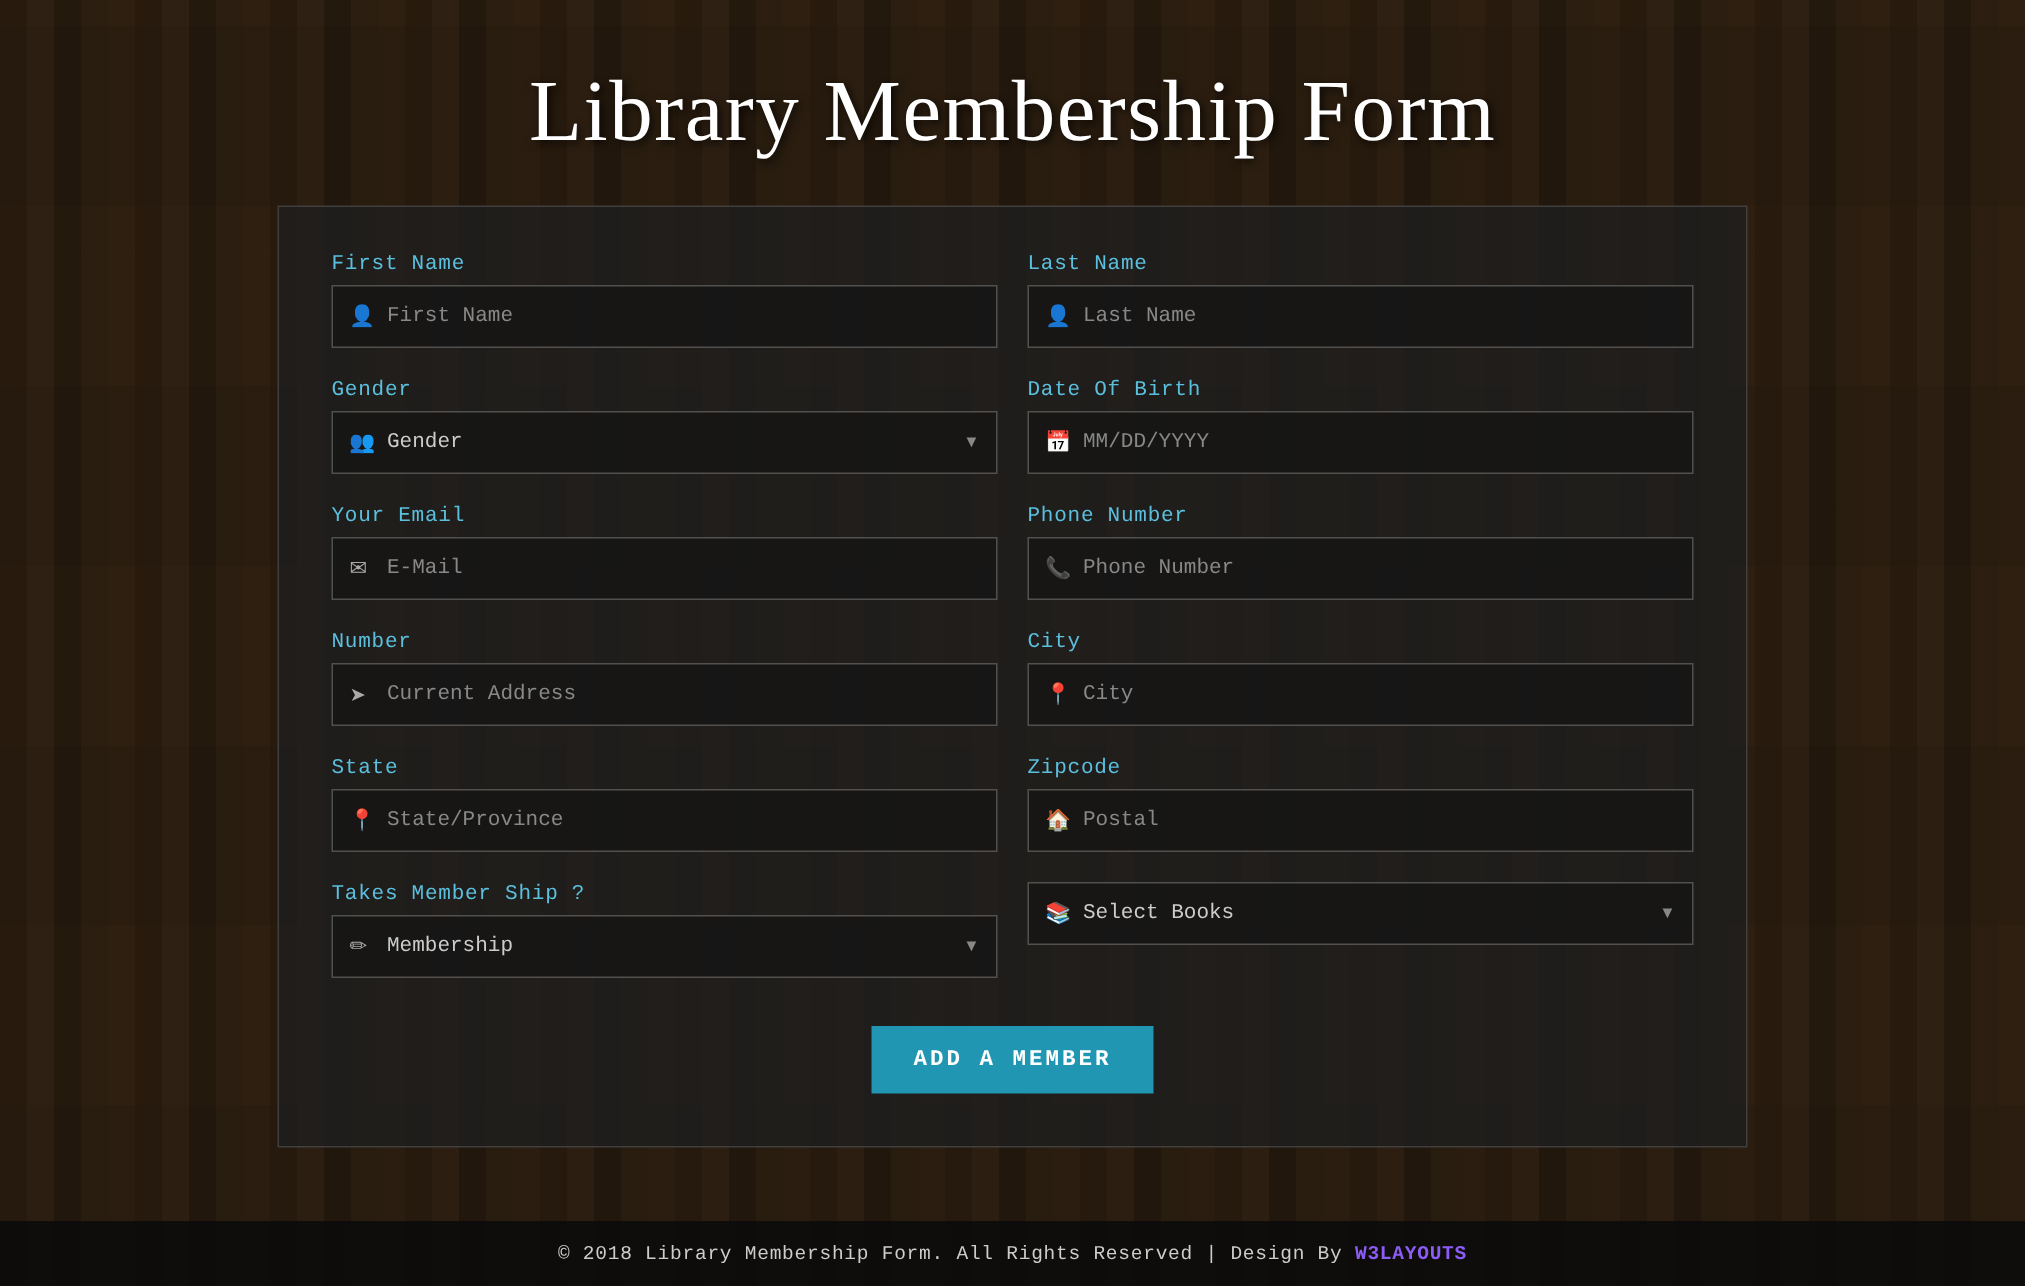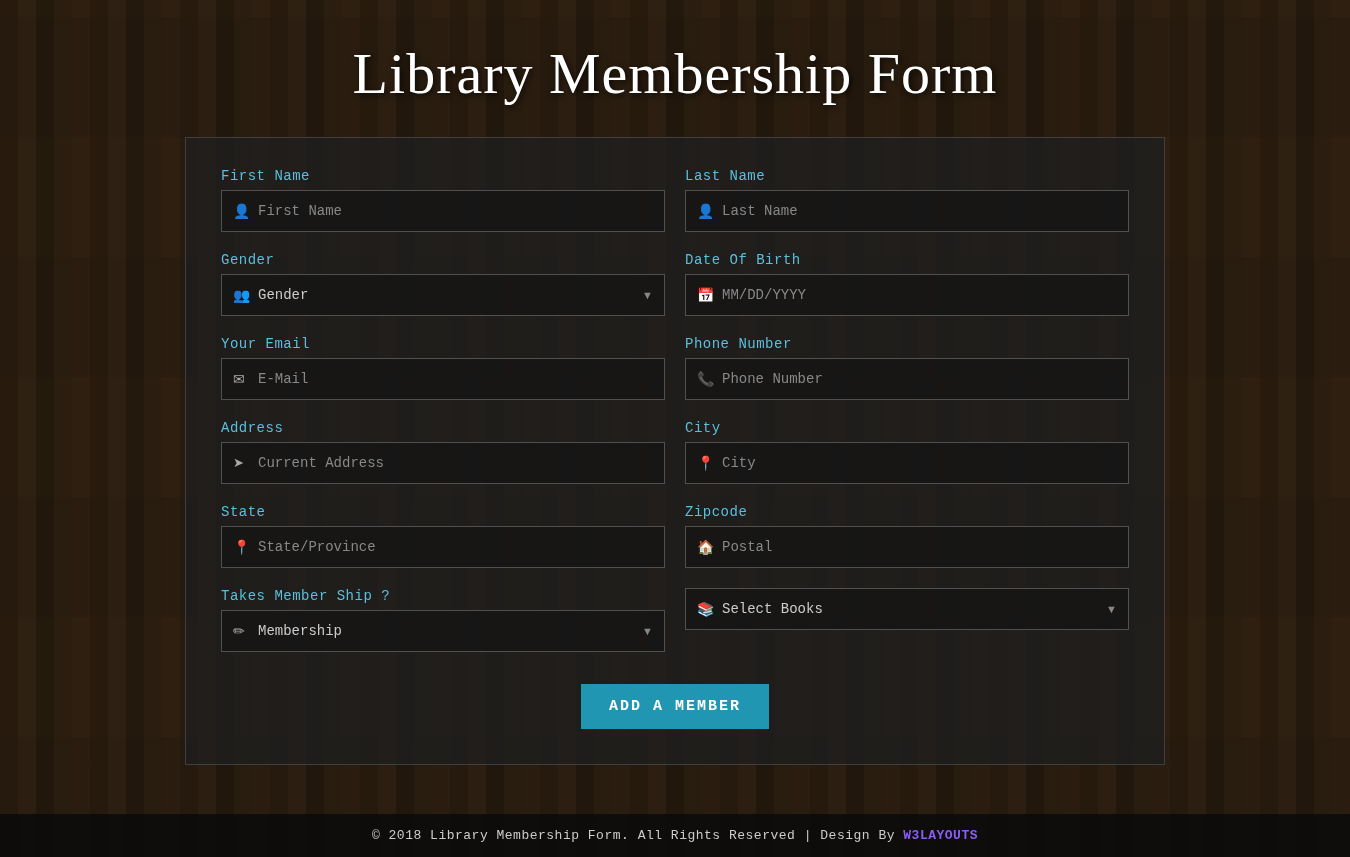--- a/index.html
+++ b/index.html
@@ -252,21 +252,21 @@
         <label class="form-label">Phone Number</label>
         <div class="input-wrapper">
           <span class="input-icon">📞</span>
           <input class="form-input" type="tel" placeholder="Phone Number" style="">
         </div>
       </div>
     </div>
 
     <div class="form-row">
       <div class="form-group">
-        <label class="form-label">Address</label>
+        <label class="form-label">Number</label>
         <div class="input-wrapper">
           <span class="input-icon" style="font-size:13px;">➤</span>
           <input class="form-input" type="text" placeholder="Current Address" style="">
         </div>
       </div>
       <div class="form-group">
         <label class="form-label">City</label>
         <div class="input-wrapper">
           <span class="input-icon">📍</span>
           <input class="form-input" type="text" placeholder="City" style="">

